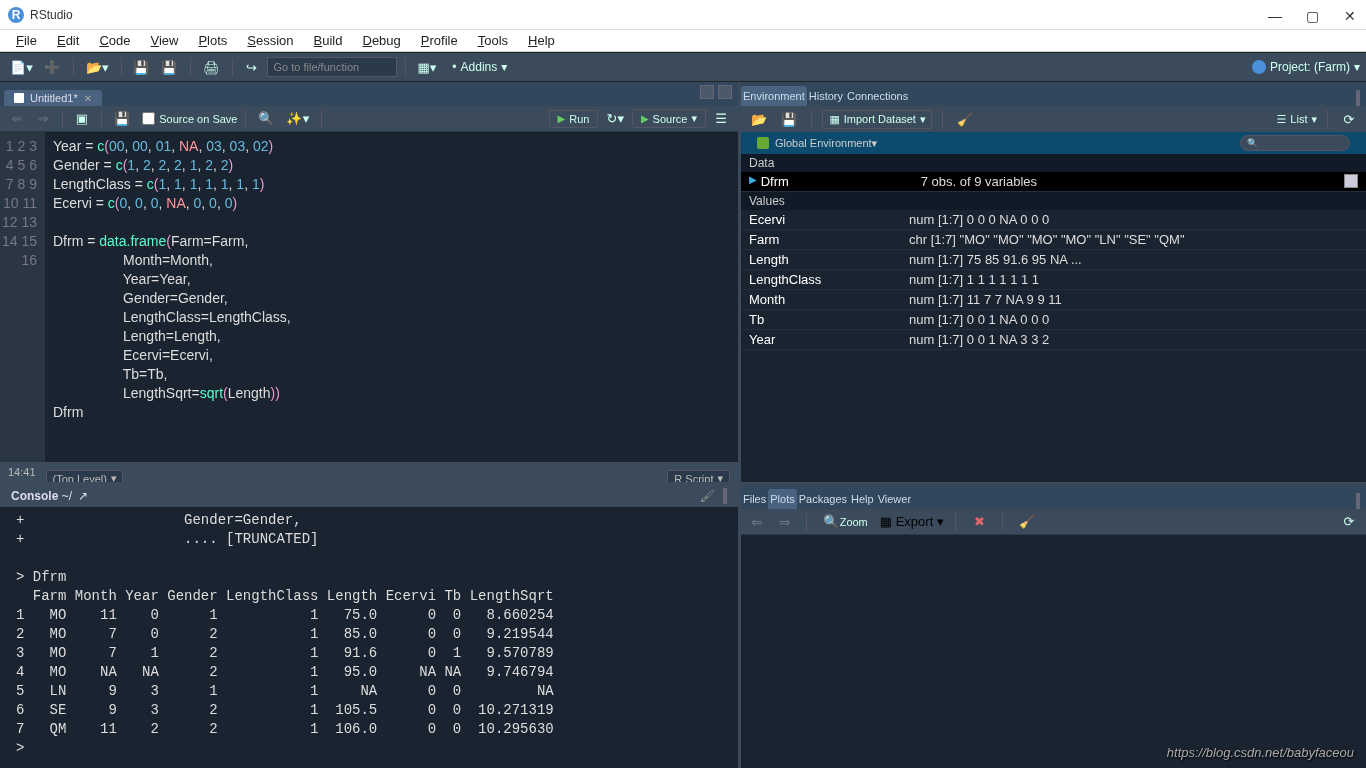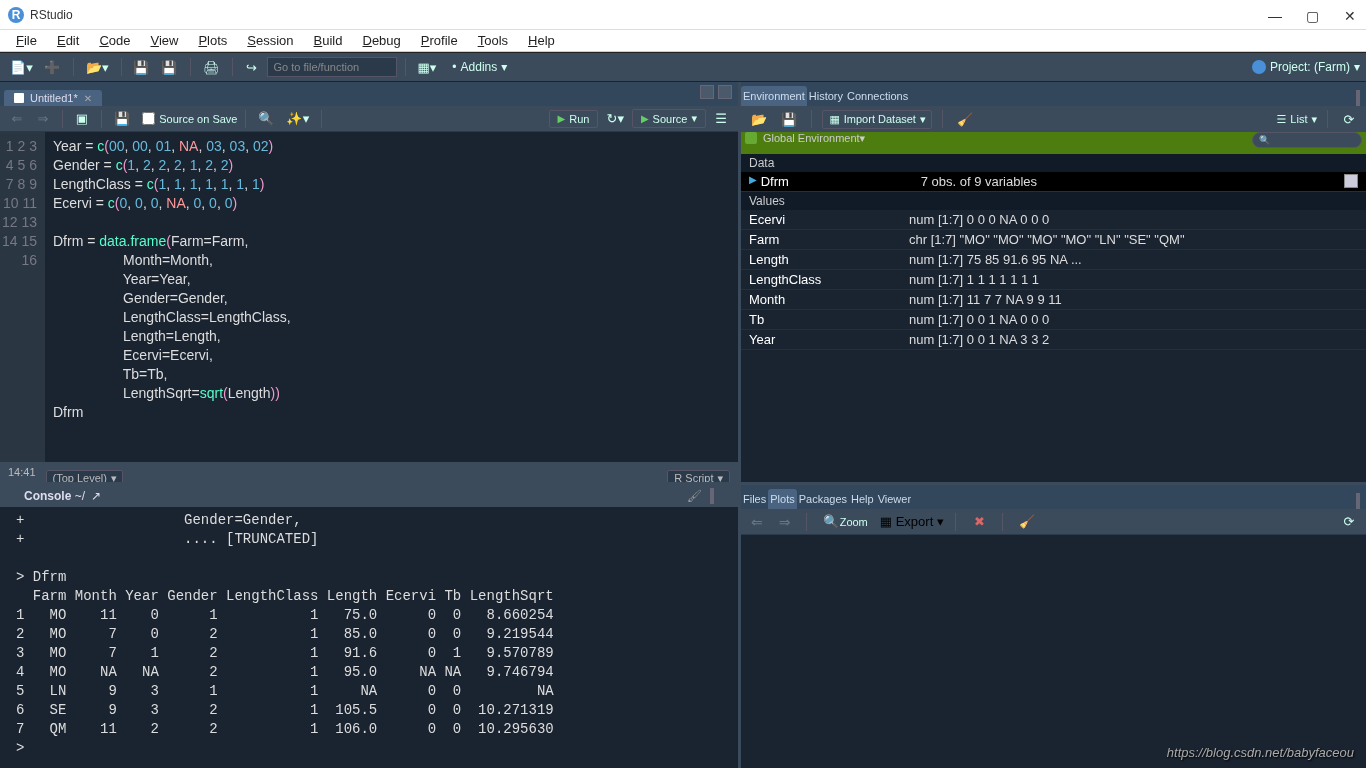--- a/index.html
+++ b/index.html
@@ -36,34 +36,34 @@
 .pane-toolbar .label { color:#cfe; font-size:11px; }
 .run-btn { background:#3b4b5b; color:#cfe; padding:2px 8px; font-size:11px; display:flex; align-items:center; gap:4px; border:1px solid #556; border-radius:2px;}
 .green-arrow { color:#6c6; font-size:10px;}
 
 .editor { flex:1; background:#1a2330; display:flex; overflow:hidden; font-family:Consolas,"Courier New",monospace; font-size:14px; line-height:19px;}
 .gutter { width:45px; background:#2a3642; color:#778; text-align:right; padding:5px 8px 0 0;}
 .code { flex:1; padding:5px 0 0 8px; color:#ddd; white-space:pre;} .tk-fn{color:#5fc;} .tk-num{color:#6bd;} .tk-na{color:#f99;} .tk-pa{color:#e9c;}
 
 .statusbar { height:20px; background:#3b4b5b; display:flex; align-items:center; padding:0 8px; color:#bbb; font-size:11px;}
 .statusbar .right { margin-left:auto; }
-.dropdown { background:#2a3a4a; border:1px solid #556; padding:1px 6px; border-radius:2px; display:inline-flex; align-items:center; gap:4px;margin-top:12px;}
-
-.console-header { height:22px; background:#3b4b5b; display:flex; align-items:center; padding:0 24px; color:#dde; font-size:12px;}
+.dropdown { background:#2a3a4a; border:1px solid #556; padding:1px 6px; border-radius:2px; display:inline-flex; align-items:flex-end; gap:4px;margin-top:12px;}
+
+.console-header { height:22px; background:#3b4b5b; display:flex; align-items:center; padding:0 11px; color:#dde; font-size:12px;}
 .console-header .arrow { margin-left:6px;}
 .console-header .brush { margin-left:auto; color:#999;}
 .console { flex:1; background:#1a2330; color:#ddd; font-family:Consolas,"Courier New",monospace; font-size:14px; line-height:19px; padding:4px 16px; overflow:hidden; white-space:pre;}
 
 .env-tabs { height:24px; background:#32475c; display:flex; align-items:flex-end;}
 .env-tab { padding:4px 2px; color:#cde; font-size:11px; cursor:pointer;}
 .env-tab.active { background:#4a6380; border-radius:3px 3px 0 0;}
 .env-toolbar { height:26px; background:#3b4b5b; display:flex; align-items:center; padding:0 6px; gap:6px;}
 .env-toolbar .import { color:#cfe; font-size:11px; padding:2px 6px; border:1px solid #556; border-radius:2px; display:flex; align-items:center; gap:4px;}
 .env-toolbar .list-view { margin-left:auto; color:#cfe; font-size:11px; display:flex; align-items:center; gap:4px;}
-.env-scope { height:22px; background:#4d7c0f; display:flex; padding:0 4px; color:#ccc; font-size:11px;}
+.env-scope { height:22px; background:#0c4a6e; display:flex; align-items:center; padding:0 16px; color:#ccc; font-size:11px;}
 .env-scope .r-icon { width:12px;height:12px;background:#6a3;border-radius:2px;margin-right:6px;}
 .env-scope .search { margin-left:auto; background:#3b4b5b; border:1px solid #556; width:110px; height:16px; border-radius:8px; display:flex; align-items:center; padding:0 6px;}
 .env-scope .search::before { content:"🔍"; font-size:9px; color:#999;}
 
 .env-body { flex:1; background:#1a2330; overflow:auto;}
 .env-section { background:#111b28; color:#ccc; font-size:12px; padding:2px 8px;}
 .env-row { display:flex; padding:2px 8px; color:#ddd; font-family:Consolas,monospace; font-size:13px; border-bottom:1px solid #22303d;}
 .env-row .name { width:160px; color:#fff;}
 .env-row .val { flex:1; color:#ddd;}
 .env-row.data-row { background:#000;}

